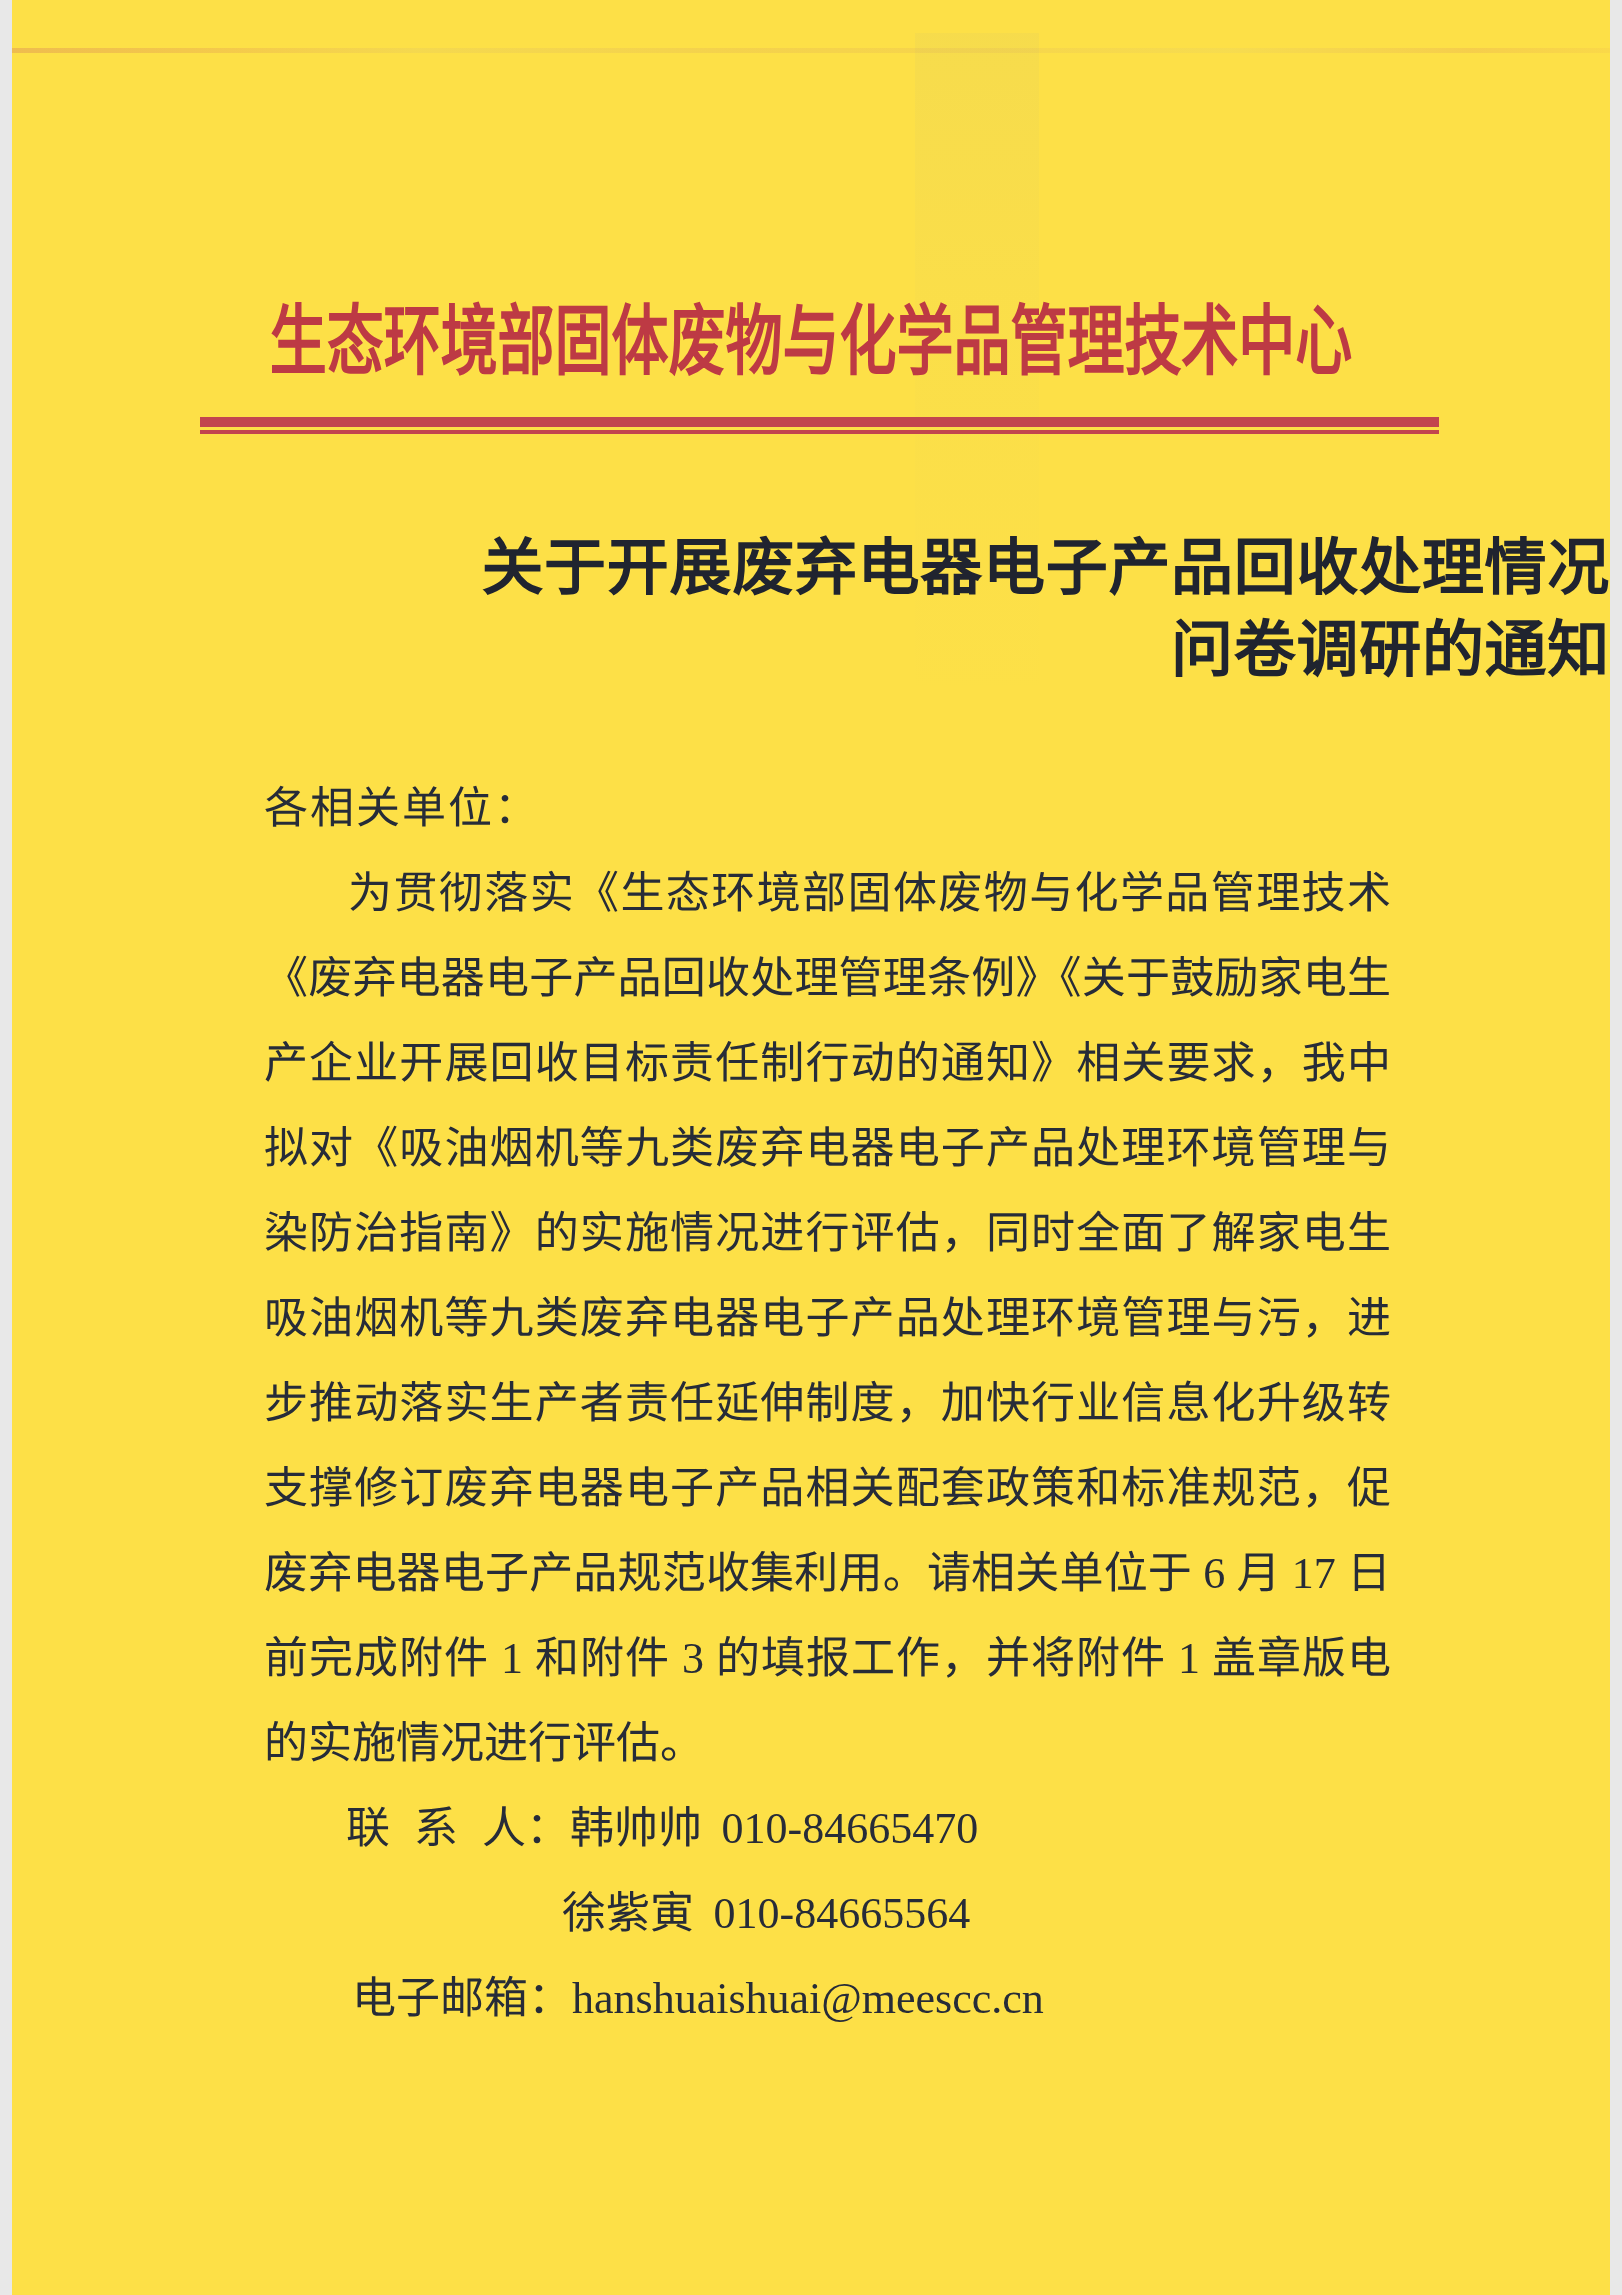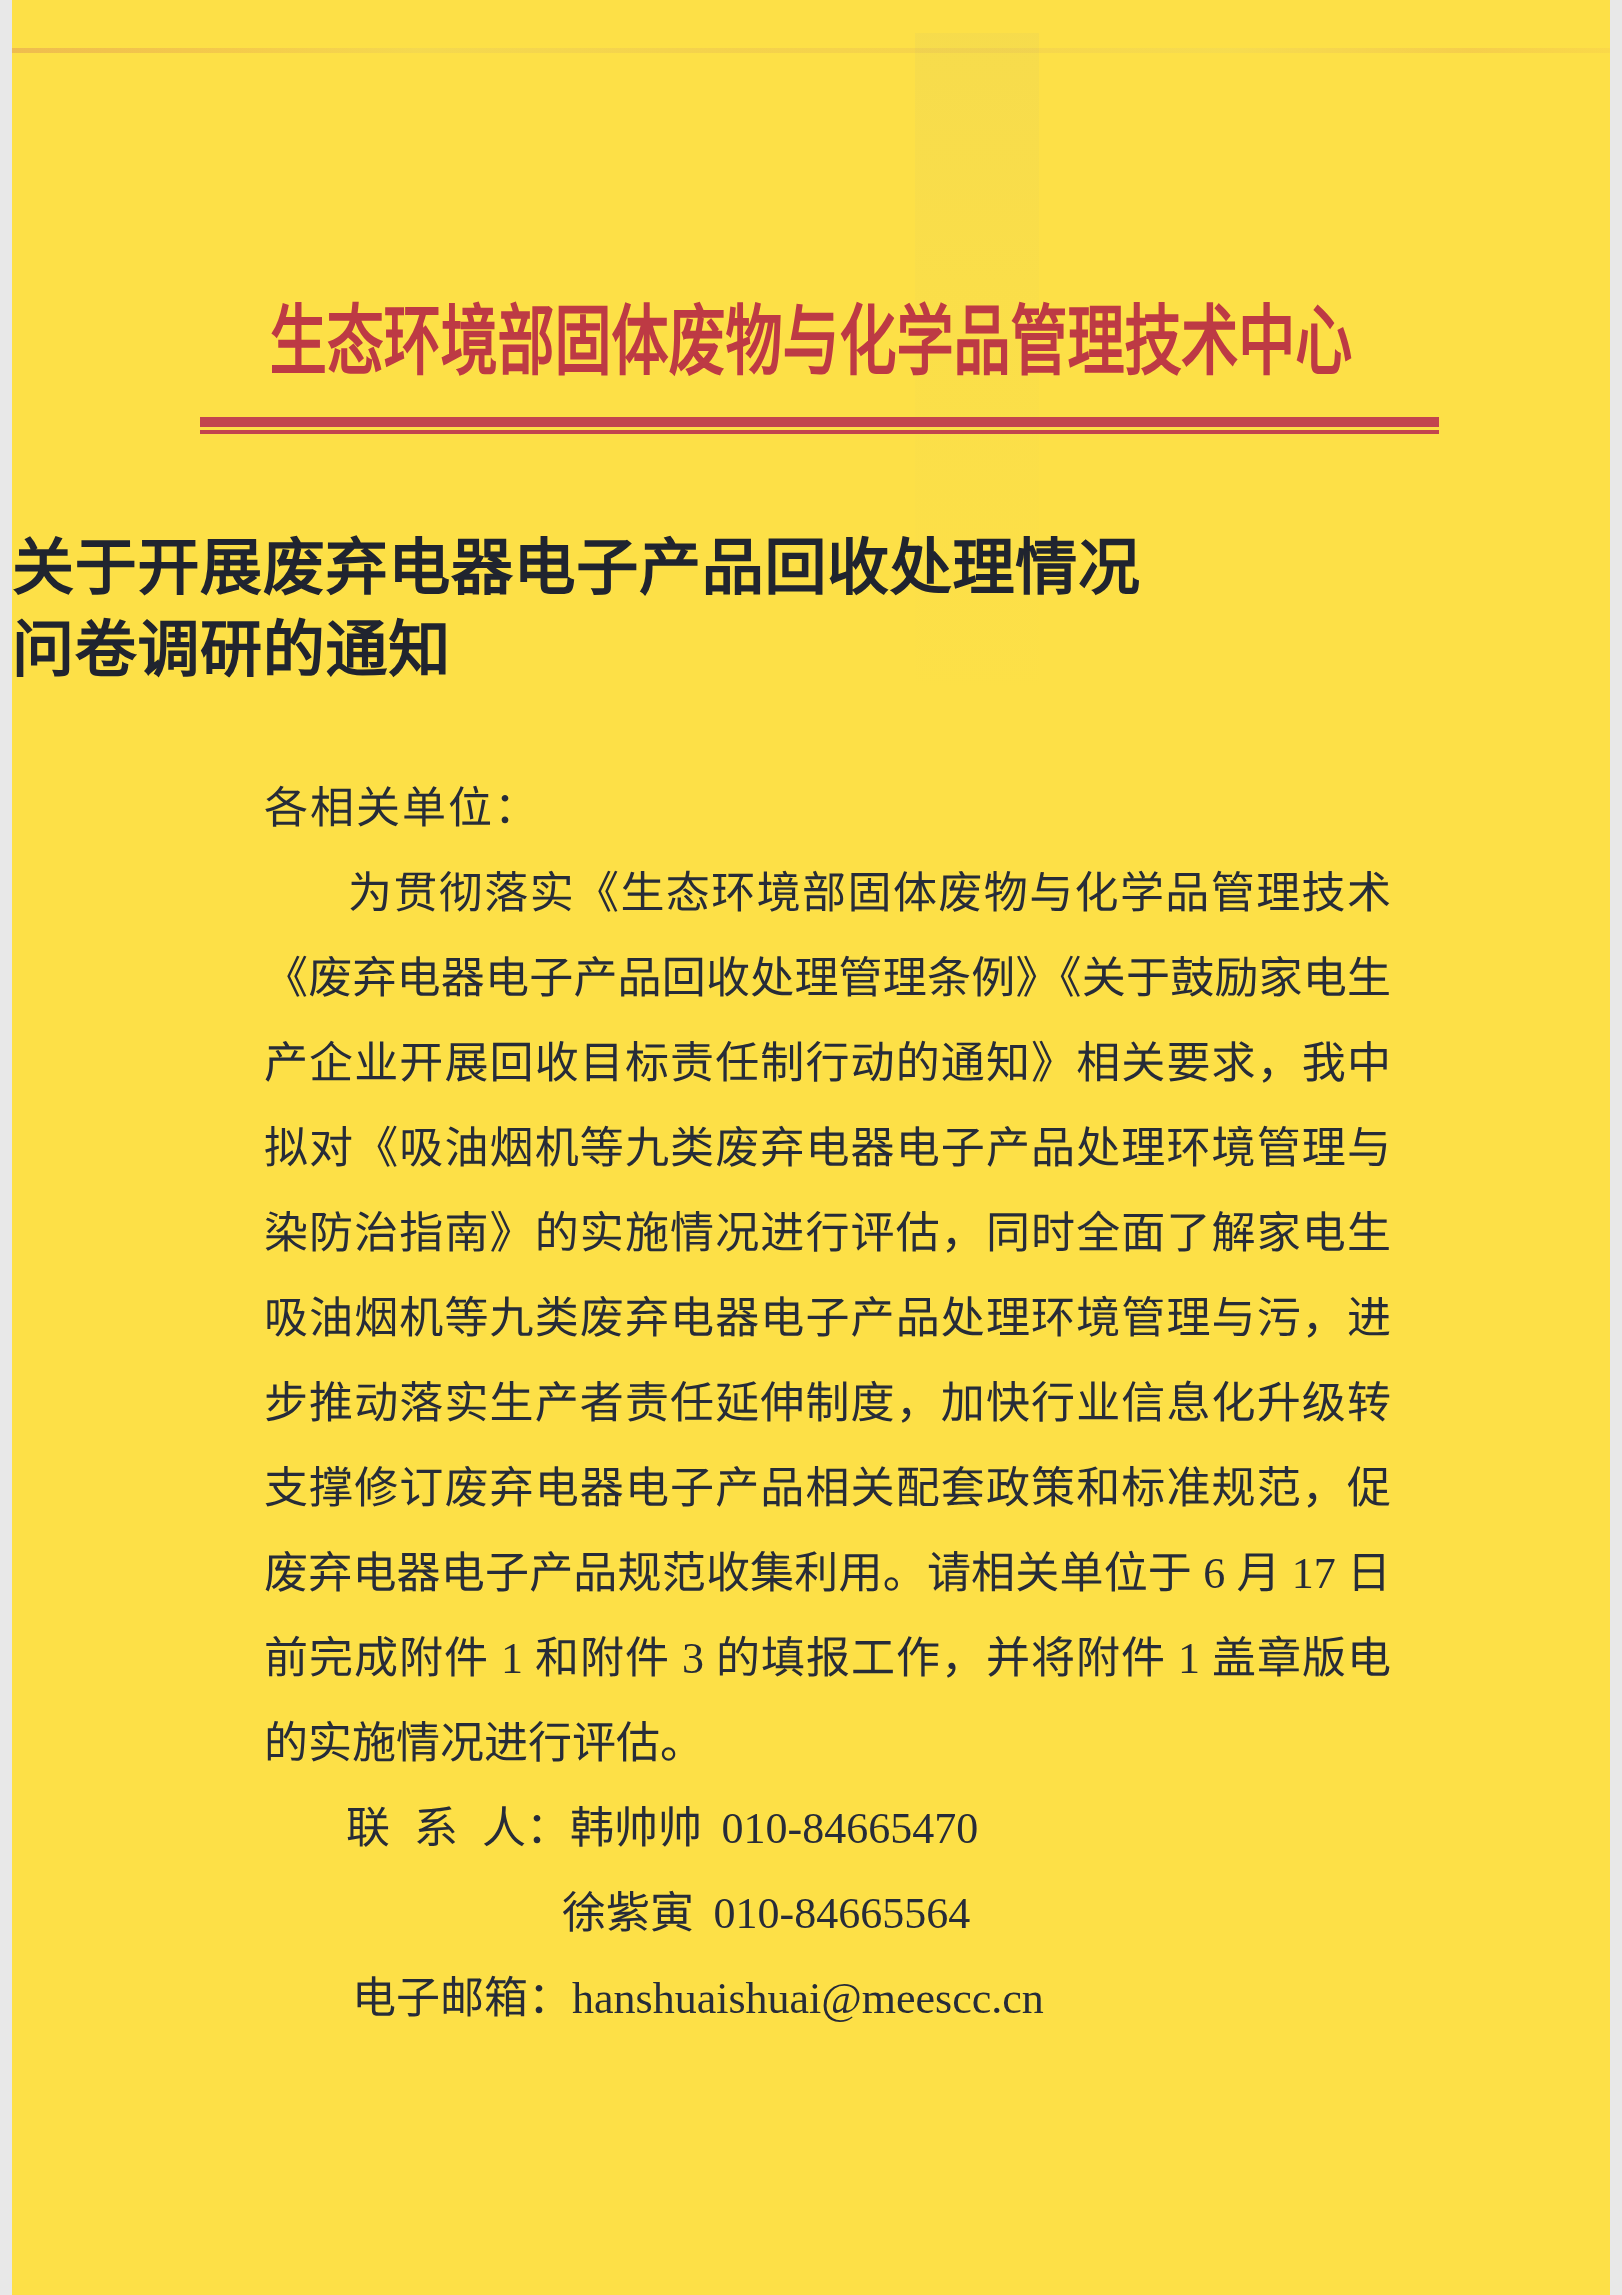--- a/index.html
+++ b/index.html
@@ -42,21 +42,21 @@
     color: #bd3a44;
     transform: scaleX(0.74);
   }
   .rule { position: absolute; top: 417px; left: 188px; width: 1239px; }
   .rule-thick { height: 9.8px; background: #c2454e; }
   .rule-thin  { height: 3.9px;  background: #c2454e; margin-top: 3.3px; }
 
   
   .doc-title {
     position: absolute; top: 527px; left: 0; width: 100%; margin: 0;
-    text-align: left;
+    text-align: right;
     font-size: 62px; font-weight: 700; color: #20242f; line-height: 82px;
     letter-spacing: 0.7px;
   }
   .t-line { display: block; }
 
   
   .body-text {
     position: absolute; top: 766px; left: 252px; width: 1127px;
     font-size: 44px; color: #272c38;
   }

